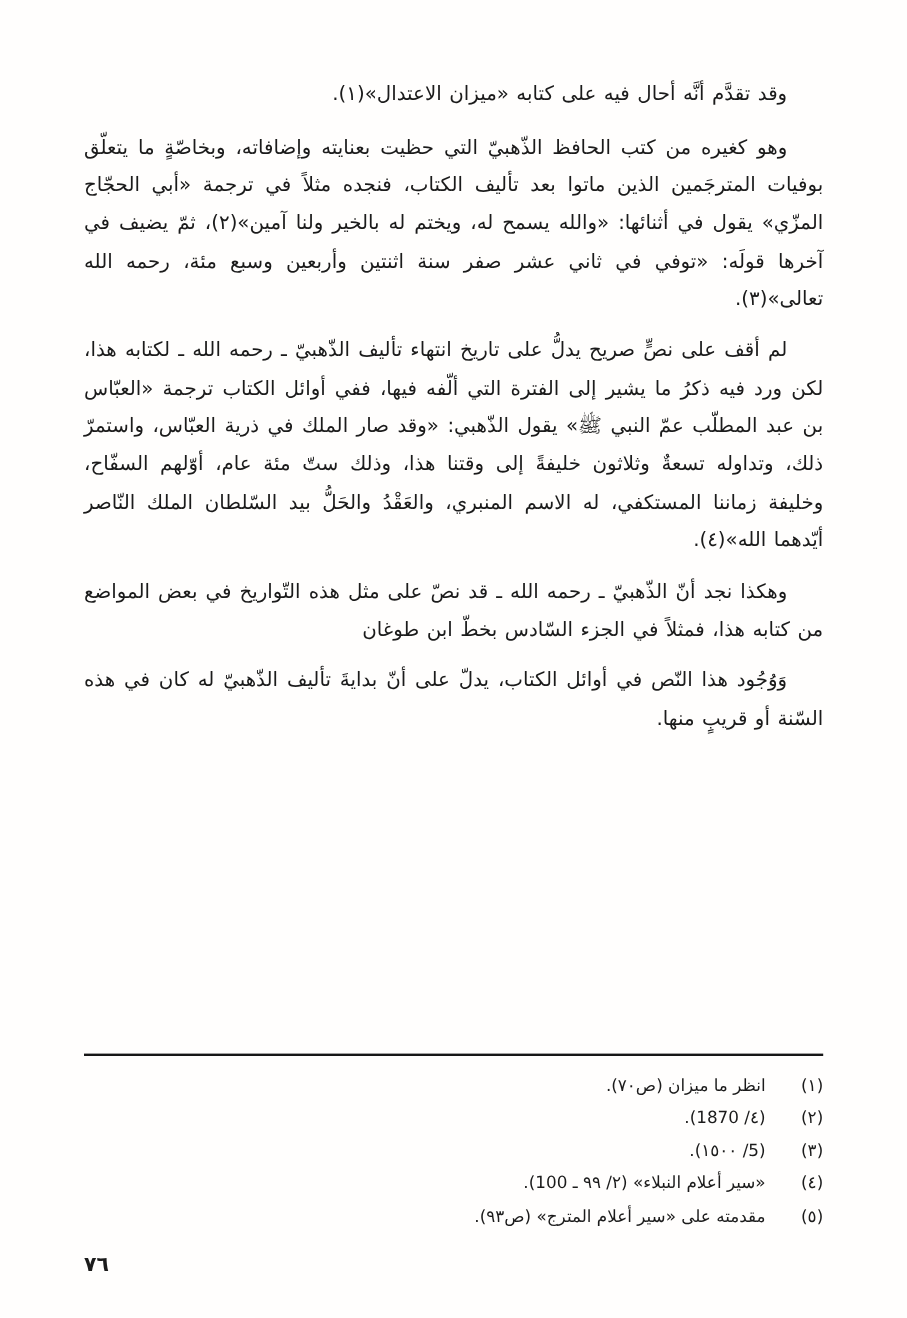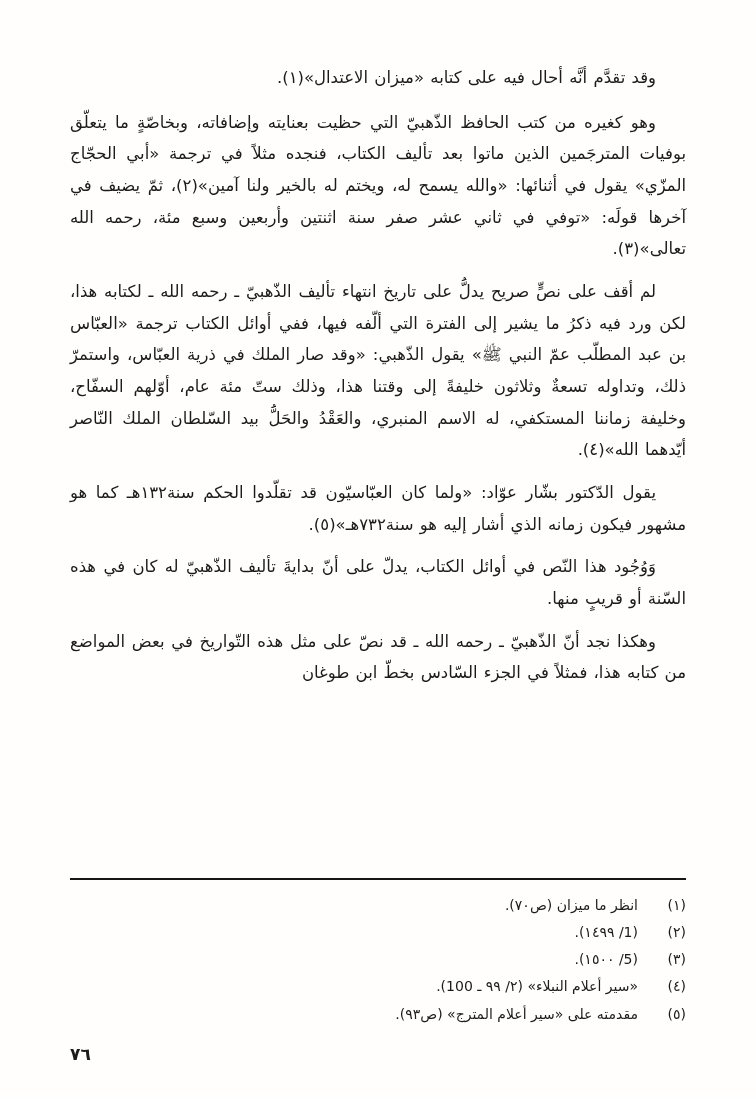--- a/index.html
+++ b/index.html
@@ -83,39 +83,38 @@
 
   <div class="content">
 
     <p class="para first">وقد تقدَّم أنَّه أحال فيه على كتابه «ميزان الاعتدال»(١).</p>
 
     <p class="para">وهو كغيره من كتب الحافظ الذّهبيّ التي حظيت بعنايته وإضافاته، وبخاصّةٍ ما يتعلّق بوفيات المترجَمين الذين ماتوا بعد تأليف الكتاب، فنجده مثلاً في ترجمة «أبي الحجّاج المزّي» يقول في أثنائها: «والله يسمح له، ويختم له بالخير ولنا آمين»(٢)، ثمّ يضيف في آخرها قولَه: «توفي في ثاني عشر صفر سنة اثنتين وأربعين وسبع مئة، رحمه الله تعالى»(٣).</p>
 
 
     <p class="para">لم أقف على نصٍّ صريح يدلُّ على تاريخ انتهاء تأليف الذّهبيّ ـ رحمه الله ـ لكتابه هذا، لكن ورد فيه ذكرُ ما يشير إلى الفترة التي ألّفه فيها، ففي أوائل الكتاب ترجمة «العبّاس بن عبد المطلّب عمّ النبي ﷺ» يقول الذّهبي: «وقد صار الملك في ذرية العبّاس، واستمرّ ذلك، وتداوله تسعةٌ وثلاثون خليفةً إلى وقتنا هذا، وذلك ستّ مئة عام، أوّلهم السفّاح، وخليفة زماننا المستكفي، له الاسم المنبري، والعَقْدُ والحَلُّ بيد السّلطان الملك النّاصر أيّدهما الله»(٤).</p>
 
-    <p class="para">يقول الدّكتور بشّار عوّاد: «ولما كان العبّاسيّون قد تقلّدوا الحكم سنة١٣٢هـ كما هو مشهور فيكون زمانه الذي أشار إليه هو سنة٧٣٢هـ»(٥).</p>
+
+    <p class="para">وهكذا نجد أنّ الذّهبيّ ـ رحمه الله ـ قد نصّ على مثل هذه التّواريخ في بعض المواضع من كتابه هذا، فمثلاً في الجزء السّادس بخطّ ابن طوغان</p>
 
     <p class="para">وَوُجُود هذا النّص في أوائل الكتاب، يدلّ على أنّ بدايةَ تأليف الذّهبيّ له كان في هذه السّنة أو قريبٍ منها.</p>
-
-    <p class="para">وهكذا نجد أنّ الذّهبيّ ـ رحمه الله ـ قد نصّ على مثل هذه التّواريخ في بعض المواضع من كتابه هذا، فمثلاً في الجزء السّادس بخطّ ابن طوغان</p>
 
   </div>
 
   <div class="footnotes">
     <div class="fn-divider"></div>
 
     <div class="footnote">
       <span class="fn-num">(١)</span>
       <span class="fn-text">انظر ما ميزان (ص٧٠).</span>
     </div>
 
     <div class="footnote">
       <span class="fn-num">(٢)</span>
-      <span class="fn-text">(1/ ١٤٩٩).</span>
+      <span class="fn-text">(٤/ 1870).</span>
     </div>
 
     <div class="footnote">
       <span class="fn-num">(٣)</span>
       <span class="fn-text">(5/ ١٥٠٠).</span>
     </div>
 
     <div class="footnote">
       <span class="fn-num">(٤)</span>
       <span class="fn-text">«سير أعلام النبلاء» (٢/ ٩٩ ـ 100).</span>

